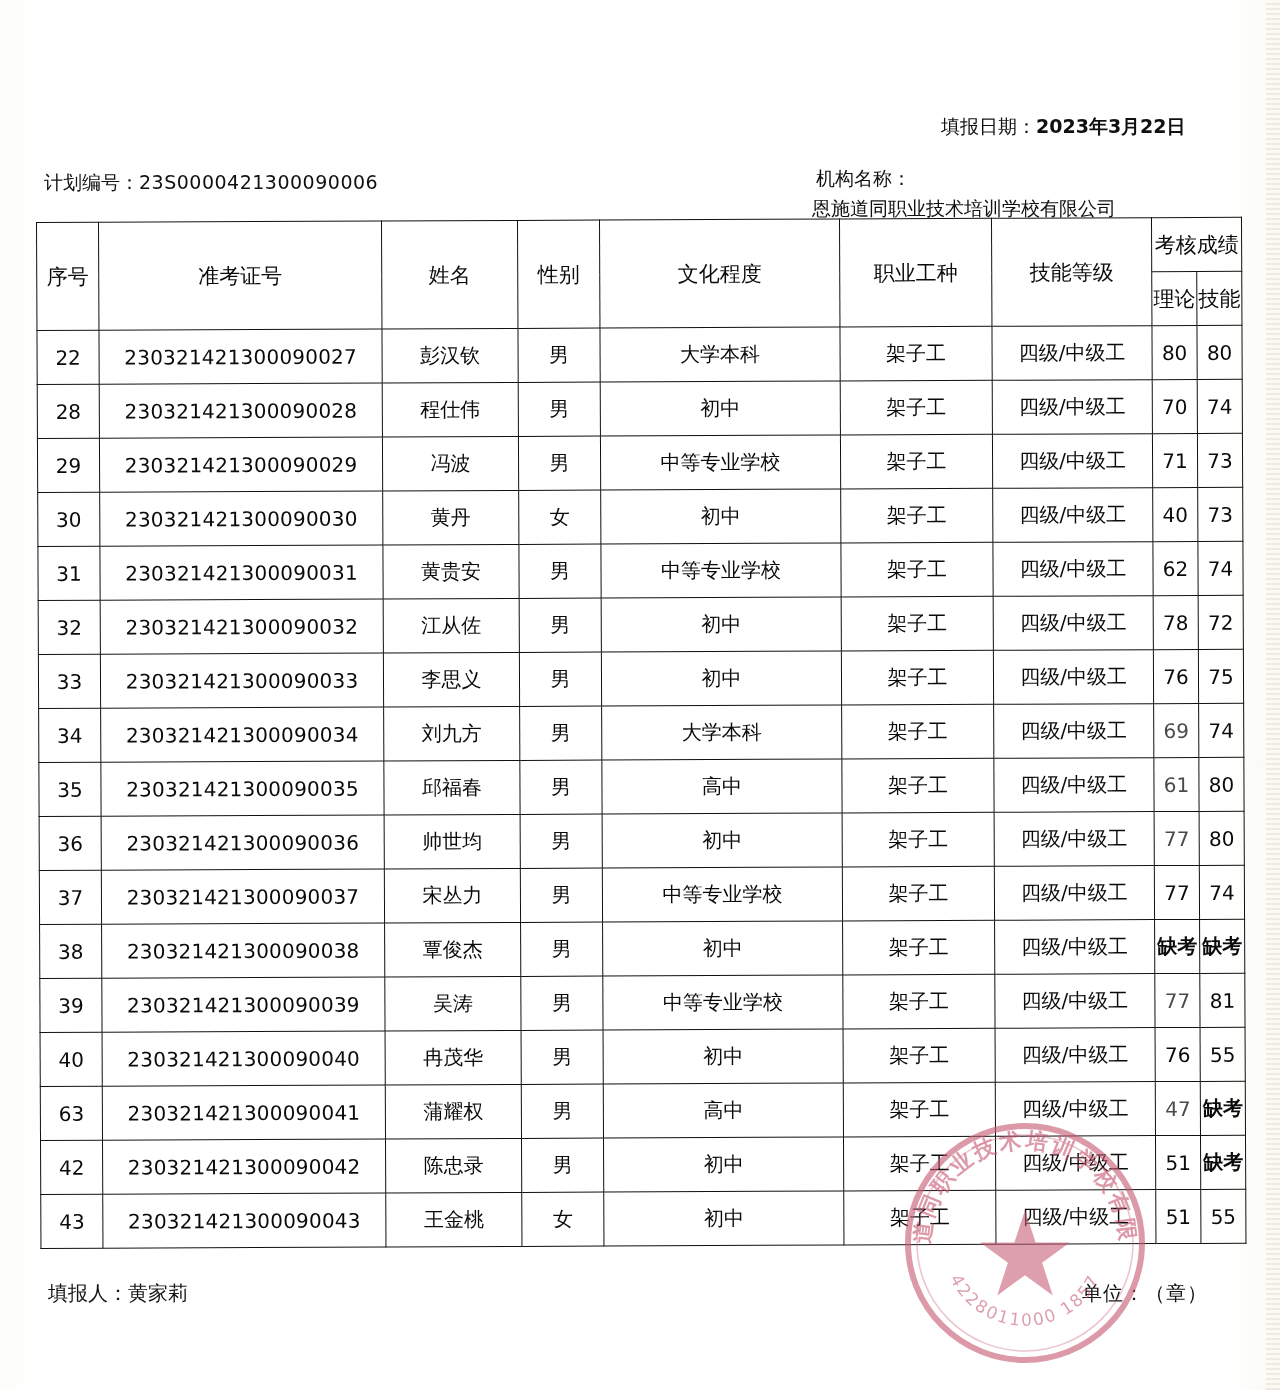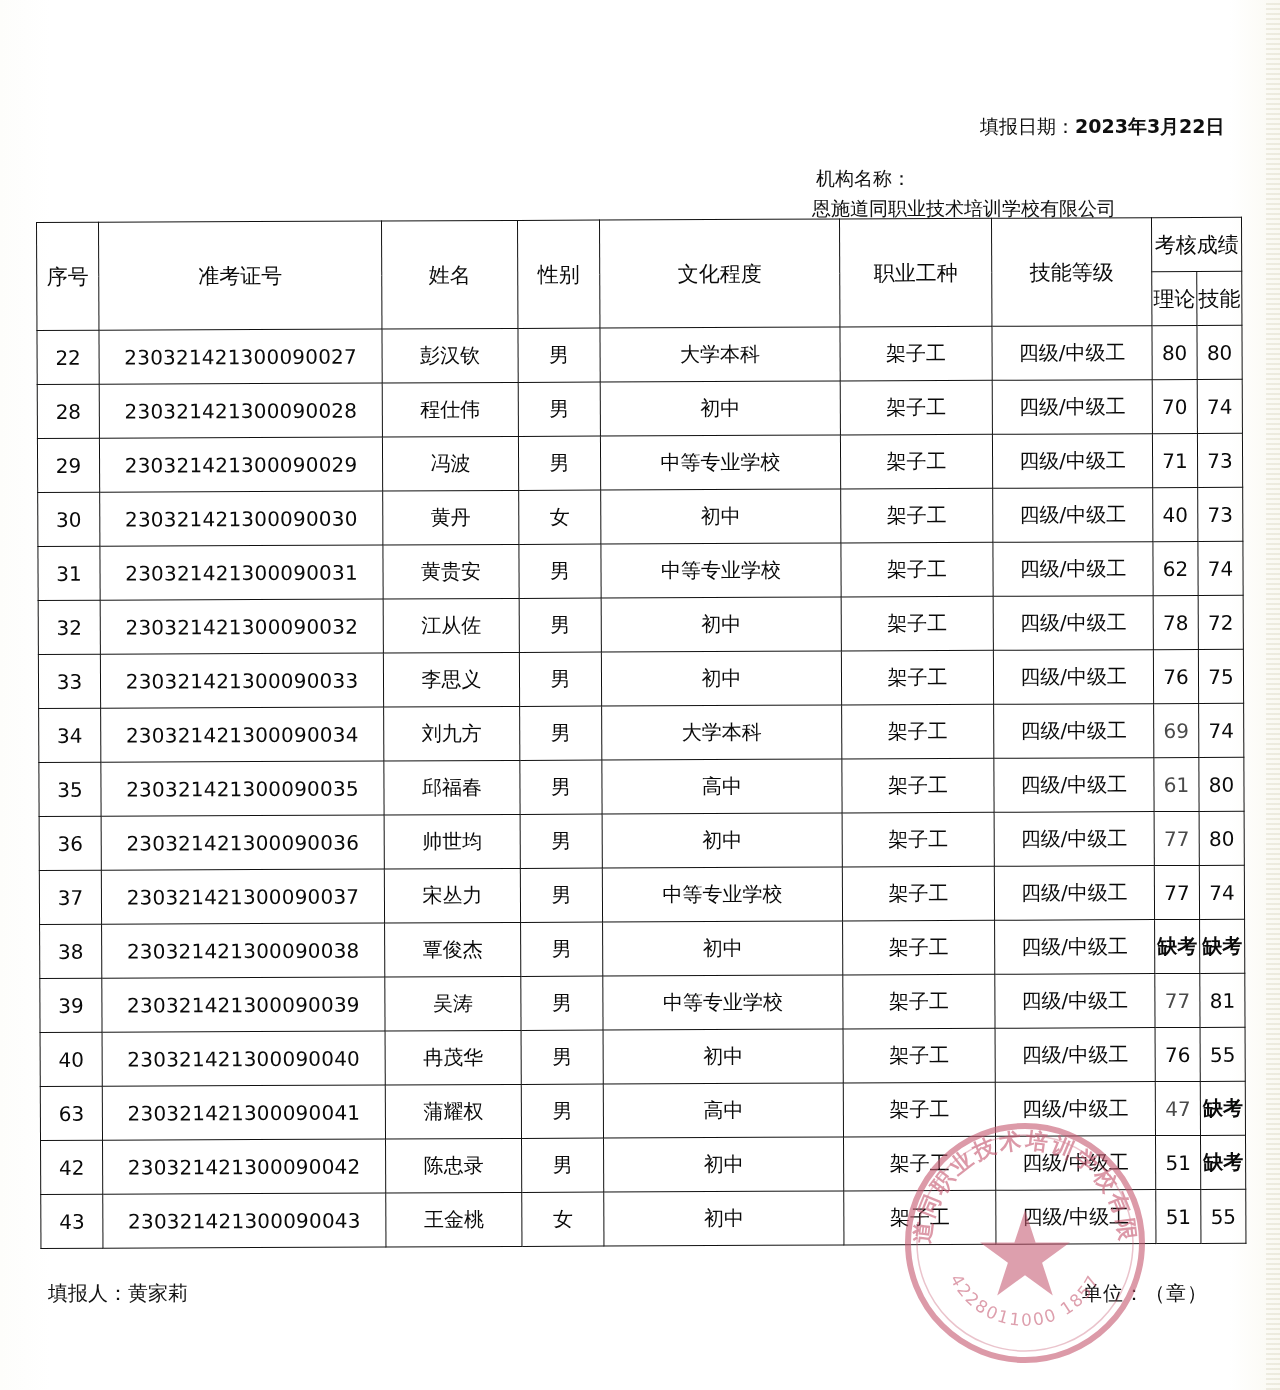--- a/index.html
+++ b/index.html
@@ -51,21 +51,21 @@
     left: 44px;
     right: 30px;
     top: 108px;
     height: 100px;
     font-size: 19px;
     color: #101010;
   }
   .meta-row { position: absolute; white-space: nowrap; }
   .m-plan-name  { left: 0px;   top: 2px; }
   .m-plan-no    { left: 0px;   top: 62px; }
-  .m-date       { left: 936px; top: 6px;  font-weight: bold; }
+  .m-date       { left: 897px; top: 6px;  font-weight: bold; }
   .m-date .lbl  { font-weight: normal; }
   .m-org-label  { left: 772px; top: 58px; }
   .m-org-value  { left: 768px; top: 88px; }
 
   .plan-name-value { font-weight: normal; }
 
   
   .tbl-wrap {
     position: absolute;
     left: 36px;
@@ -137,20 +137,23 @@
 </style>
 </head>
 <body>
 
 <div class="page">
 
   <div class="scan-edge"></div>
 
 
   <div class="meta">
+    <div class="meta-row m-plan-no">
+      <span>计划编号：</span><span style="letter-spacing:.5px">23S0000421300090006</span>
+    </div>
     <div class="meta-row m-date">
       <span class="lbl">填报日期：</span><span>2023年3月22日</span>
     </div>
     <div class="meta-row m-org-label">机构名称：</div>
     <div class="meta-row m-org-value">恩施道同职业技术培训学校有限公司</div>
   </div>
 
   <div class="tbl-wrap">
     <table class="roster">
       <colgroup>

